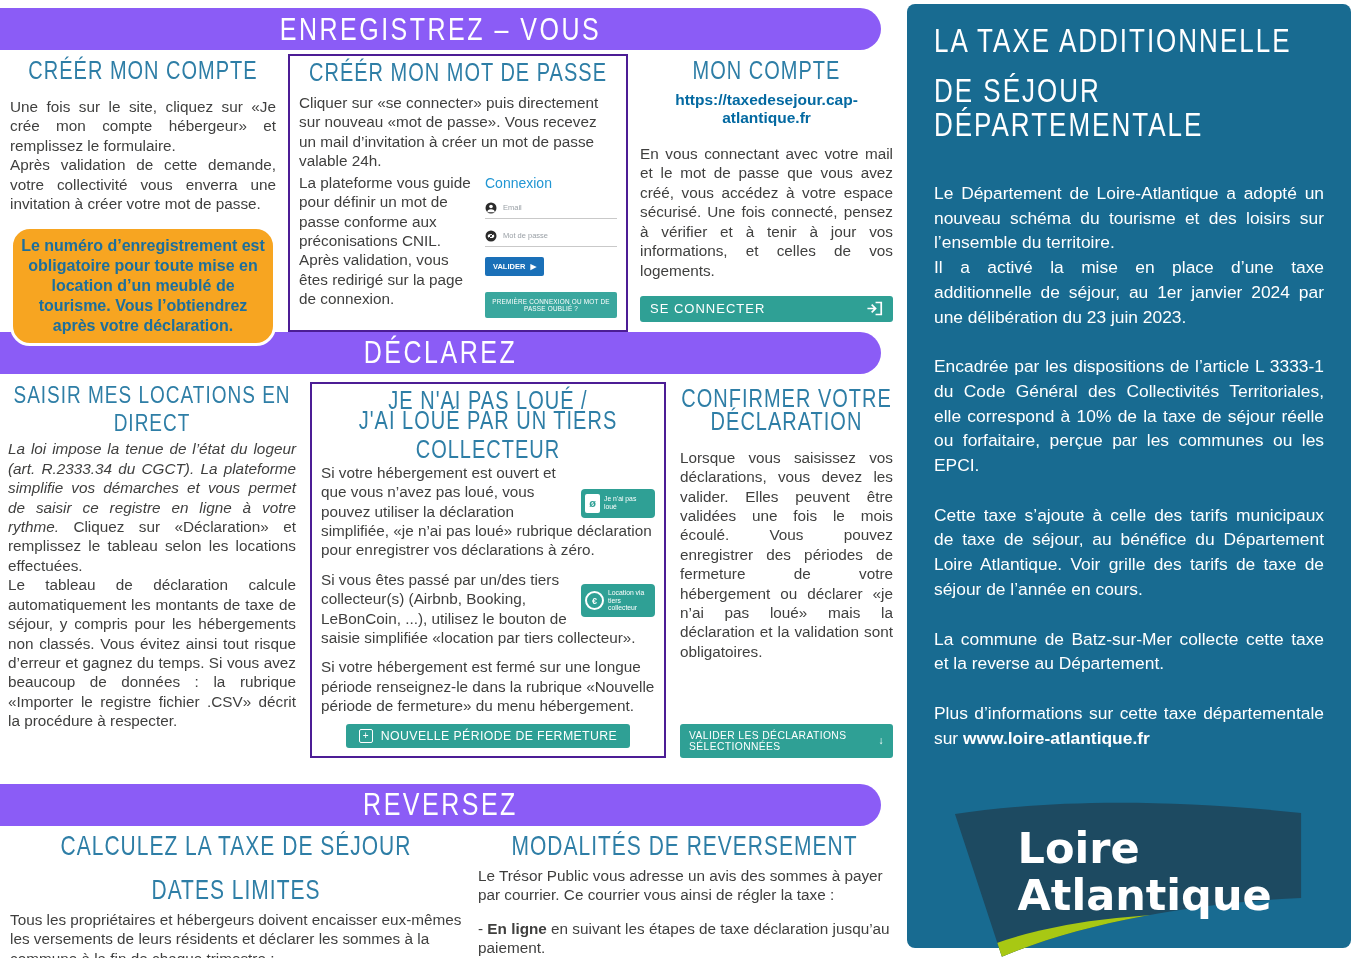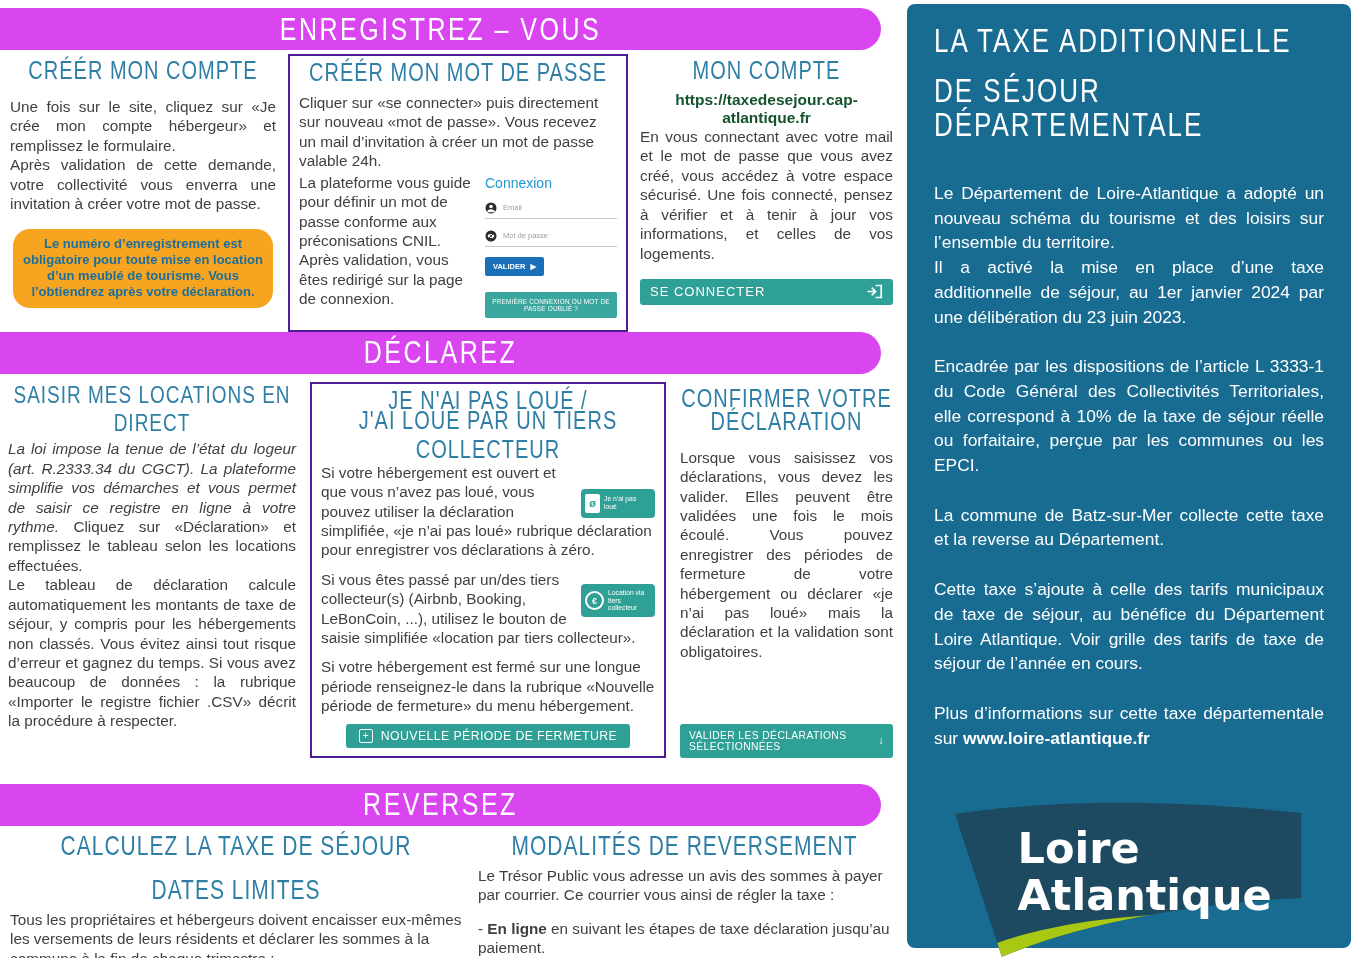--- a/index.html
+++ b/index.html
@@ -1,44 +1,44 @@
 <!DOCTYPE html>
 <html><head>
 <meta charset="utf-8">
 <style>
   html,body{margin:0;padding:0;background:#fff;}
   .page{position:relative;width:1355px;height:958px;background:#fff;overflow:hidden;
         font-family:"Liberation Sans",sans-serif;color:#3f3f3e;}
   
   .main{position:absolute;left:0;top:0;width:905px;height:958px;}
-  .banner{width:881px;height:42px;background:#d946ef;border-radius:0 21px 21px 0;
+  .banner{width:881px;height:42px;background:#8b5cf6;border-radius:0 21px 21px 0;
           display:flex;align-items:center;justify-content:center;color:#fff;}
   .hw{letter-spacing:2.5px;font-weight:400;}
   .hwt{display:inline-block;transform:scaleY(1.28);transform-origin:50% 55%;}
   .banner .hw{font-size:25px;}
   .coltitle{color:#2e7ea6;text-align:center;font-size:20px;letter-spacing:1px;
             font-weight:400;margin:6px 0 8px 0;line-height:1.15;}
   .body-txt{font-size:15.3px;line-height:1.27;text-align:justify;}
   .banner1{margin-top:8px;}
   
   .cols1{display:grid;grid-template-columns:266px 340px 1fr;gap:12px;padding:4px 12px 0 10px;}
   .box-teal{border:2px solid #4c1d95;background:#fff;padding:4px 9px 8px 9px;box-sizing:border-box;}
   .callout{margin-top:12px;margin-bottom:-14px;position:relative;z-index:3;background:#f7a521;
            border:3px solid #fff;border-radius:20px;padding:7px 8px;color:#1c6f9d;text-align:center;
-           font-size:13px;line-height:1.25;font-weight:bold;}
+           font-size:16px;line-height:1.25;font-weight:bold;}
   .mini-form{float:right;width:132px;margin:2px 0 4px 8px;}
   .mf-title{color:#2196d3;font-weight:normal;font-size:14px;}
   .mf-field{display:flex;align-items:center;gap:6px;margin-top:11px;border-bottom:1px solid #c9c9c9;padding-bottom:4px;}
   .mf-field svg{width:12px;height:12px;flex:0 0 auto;}
   .mf-ph{color:#9aa0a6;font-size:7.5px;}
   .mf-valider{margin-top:10px;display:inline-flex;align-items:center;gap:5px;background:#1a70b8;
               color:#fff;font-size:7.5px;font-weight:bold;padding:5px 8px;border-radius:2px;cursor:pointer;}
   .mf-premiere{margin-top:16px;background:#3aa79e;color:#fff;font-size:6.4px;letter-spacing:.2px;
                padding:6px 4px;border-radius:2px;text-align:center;cursor:pointer;}
-  .url-line{font-weight:bold;color:#14532d;font-size:15.5px;text-align:center;margin:2px 0 0 0;}
+  .url-line{font-weight:bold;color:#0369a1;font-size:15.5px;text-align:center;margin:2px 0 17px 0;}
   .btn-teal{background:#2fa095;color:#fff;border-radius:3px;cursor:pointer;display:flex;align-items:center;}
   .se-connecter{justify-content:space-between;height:26px;padding:0 10px;font-size:13px;
                 letter-spacing:1px;margin-top:16px;}
   .se-connecter svg{width:17px;height:17px;}
   
   .cols2{display:grid;grid-template-columns:288px 356px 1fr;gap:14px;padding:8px 12px 26px 8px;min-height:350px;}
   .col-flex{display:flex;flex-direction:column;}
   .italic{font-style:italic;}
   .badge{float:right;width:66px;background:#2fa095;border-radius:4px;color:#fff;display:flex;
          align-items:center;gap:4px;padding:5px 4px;margin:3px 0 3px 8px;cursor:pointer;}
@@ -212,22 +212,22 @@
 
   <div class="sidebar">
     <div class="sb-title">
       <span class="hwt">LA TAXE ADDITIONNELLE DE SÉJOUR</span><br>
       <span class="hwt">DÉPARTEMENTALE</span>
     </div>
     <div class="sb-block">
       <p class="sb-txt" style="margin:0;">Le Département de Loire-Atlantique a adopté un nouveau schéma du tourisme et des loisirs sur l’ensemble du territoire.</p>
       <p class="sb-txt sb-p" style="margin-top:0;">Il a activé la mise en place d’une taxe additionnelle de séjour, au 1er janvier 2024 par une délibération du 23 juin 2023.</p>
       <p class="sb-txt sb-p">Encadrée par les dispositions de l’article L 3333-1 du Code Général des Collectivités Territoriales, elle correspond à 10% de la taxe de séjour réelle ou forfaitaire, perçue par les communes ou les EPCI.</p>
+      <p class="sb-txt sb-p">Cette taxe s’ajoute à celle des tarifs municipaux de taxe de séjour, au bénéfice du Département Loire Atlantique. Voir grille des tarifs de taxe de séjour de l’année en cours.</p>
       <p class="sb-txt sb-p">La commune de Batz-sur-Mer collecte cette taxe et la reverse au Département.</p>
-      <p class="sb-txt sb-p">Cette taxe s’ajoute à celle des tarifs municipaux de taxe de séjour, au bénéfice du Département Loire Atlantique. Voir grille des tarifs de taxe de séjour de l’année en cours.</p>
       <p class="sb-txt" style="margin:0;"><span>Plus d’informations sur cette taxe départementale sur </span><span class="sb-link">www.loire-atlantique.fr</span></p>
     </div>
     <div class="logo-wrap">
       <svg width="352" height="162" viewBox="0 0 360 165">
         <defs>
           <clipPath id="flagClip">
             <path d="M 2,14 C 80,2 200,-4 356,13 L 356,100 C 260,104 140,122 50,160 Z"></path>
           </clipPath>
         </defs>
         <path d="M 2,14 C 80,2 200,-4 356,13 L 356,100 C 260,104 140,122 50,160 Z" fill="#1d4a61"></path>

